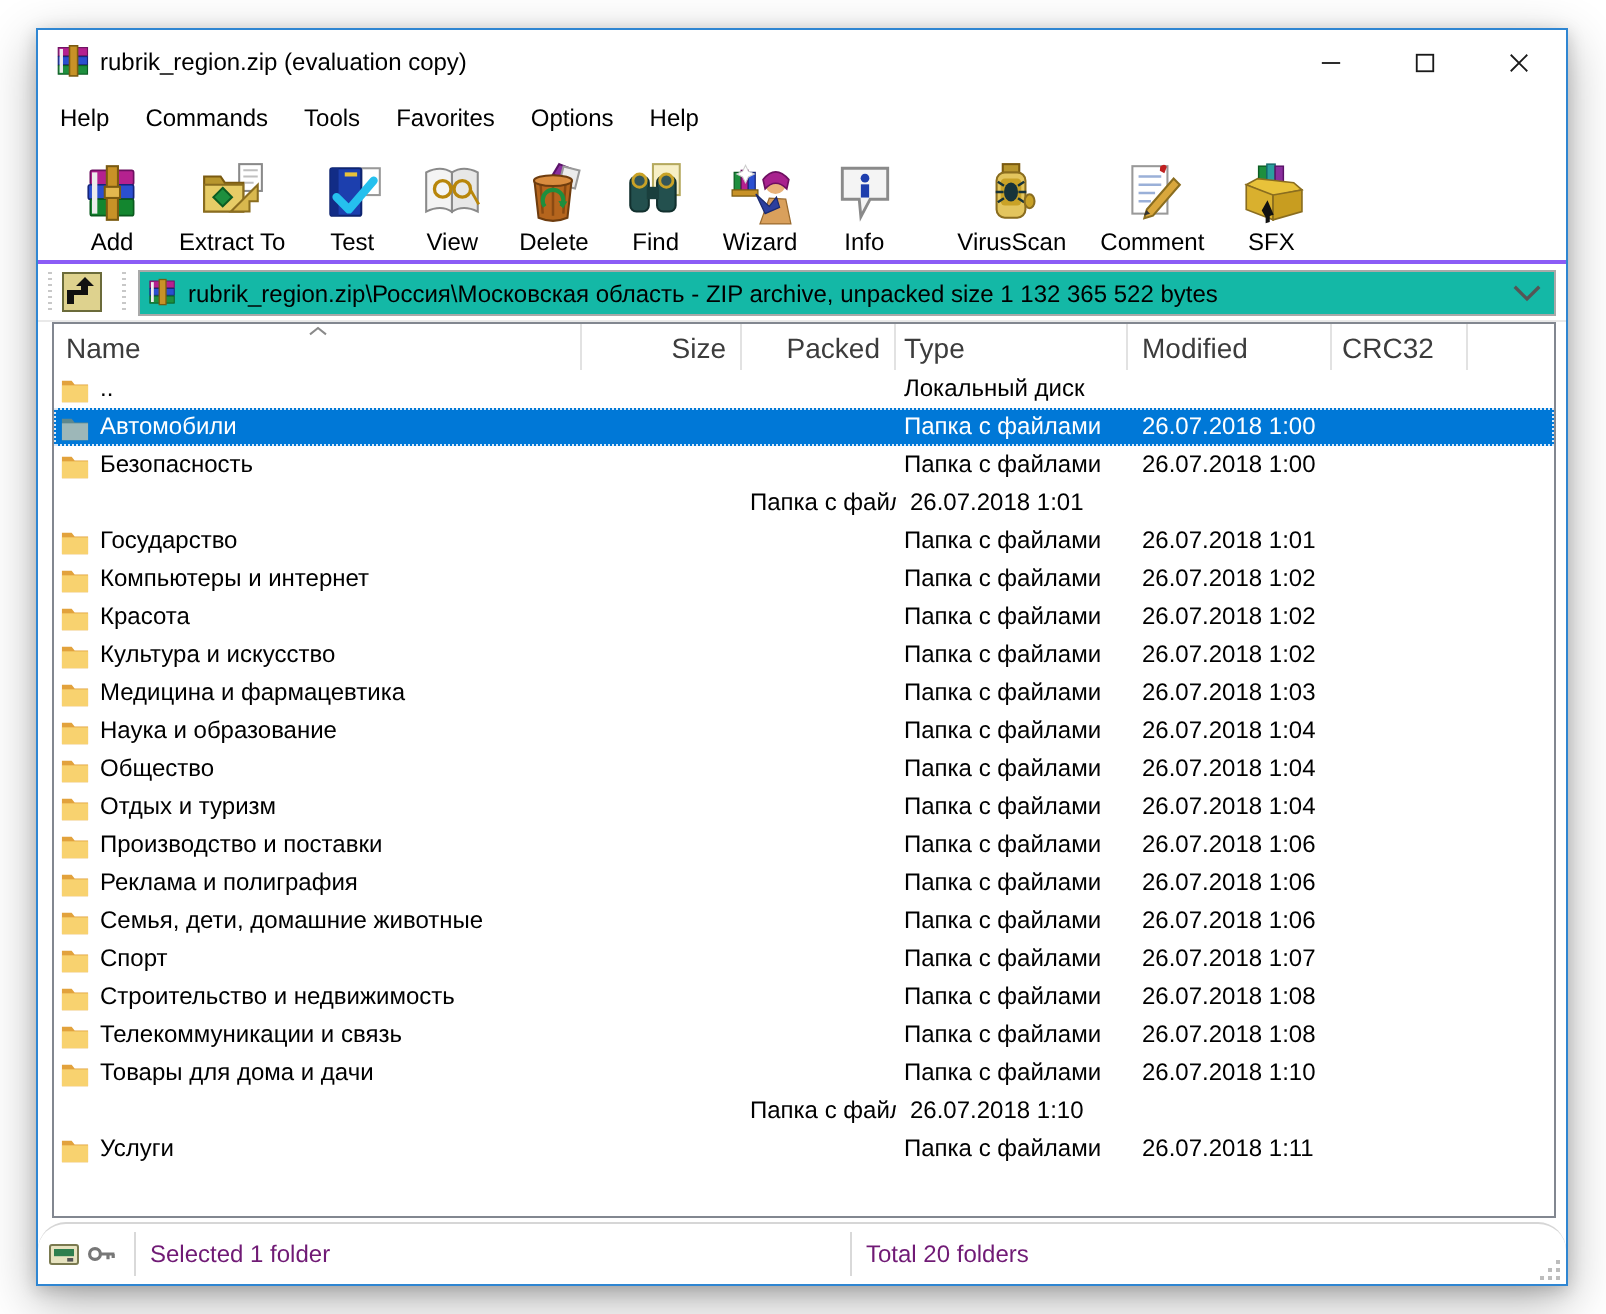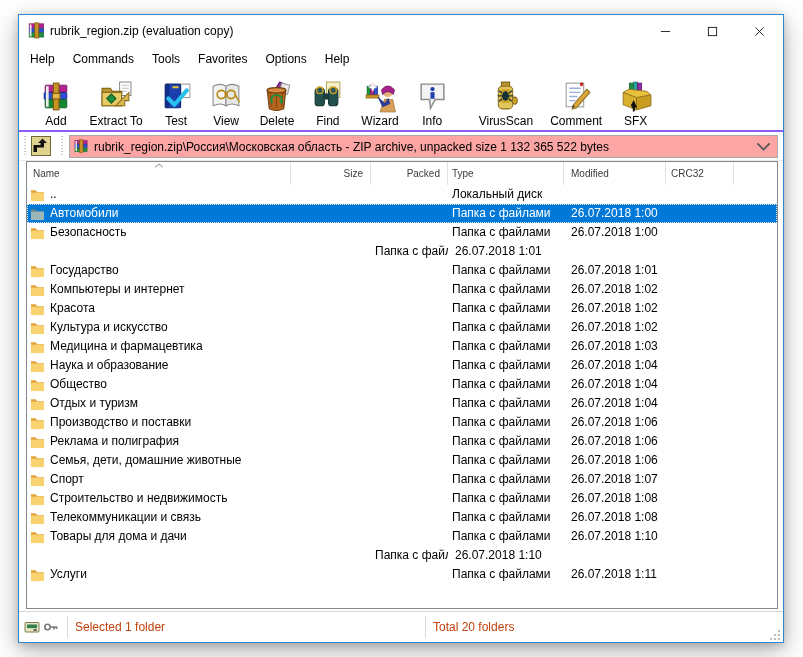--- a/index.html
+++ b/index.html
@@ -38,29 +38,29 @@
   .tb-label { margin-top:1px; white-space:nowrap; }
   .tb-sep { width:1px; background:#dadada; margin:3px 6px; }
 
   
   .addressbar { position:absolute; left:0; top:117px; right:0; height:29px; box-sizing:border-box; border-bottom:1px solid #e9e9e9; }
   .addr-grip { position:absolute; top:4px; width:2px; height:21px; background-image:repeating-linear-gradient(to bottom,#c8c8c8 0 1px, transparent 1px 3px); }
   .addr-grip.g1 { left:5px; }
   .addr-grip.g2 { left:42px; }
   .up-btn { position:absolute; left:11px; top:3px; width:22px; height:22px; padding:0; border:0; background:transparent; }
   .up-btn svg { width:22px; height:22px; }
-  .combo { position:absolute; left:50px; top:3px; width:709px; height:23px; box-sizing:border-box; border:1px solid #a9a9a9; background:#fca5a5; display:flex; align-items:center; gap:5px; padding:0 6px 0 4px; font-size:12px; }
+  .combo { position:absolute; left:50px; top:3px; width:709px; height:23px; box-sizing:border-box; border:1px solid #a9a9a9; background:#14b8a6; display:flex; align-items:center; gap:5px; padding:0 6px 0 4px; font-size:12px; }
   .combo .icon svg { width:15px; height:15px; }
   .combo-text { flex:1; white-space:nowrap; overflow:hidden; }
   .combo-chevron svg { width:11px; height:7px; }
 
   
   .listpanel { position:absolute; left:7px; top:146px; width:752px; height:448px; box-sizing:border-box; border:1px solid #828790; background:#fff; overflow:hidden; }
   .grid { display:grid; grid-template-columns:264px 80px 77px 116px 102px 68px minmax(0,1fr); }
-  .header { position:relative; height:23px; font-size:10px; color:#3c3c3c; }
+  .header { position:relative; height:23px; font-size:14px; color:#3c3c3c; }
   .hcell { box-sizing:border-box; border-right:1px solid #e2e2e2; display:flex; align-items:center; padding:0 6px; overflow:hidden; white-space:nowrap; }
   .hcell.right { justify-content:flex-end; padding-right:7px; }
   .hcell.c3 { padding-left:4px; }
   .hcell.c4 { padding-left:7px; }
   .hcell.c5 { padding-left:5px; }
   .hcell.filler { border-right:none; }
   .sort-caret { position:absolute; left:127px; top:1px; }
   .sort-caret svg { width:10px; height:5px; }
 
   .listbody { font-size:12px; color:#000; }
@@ -70,21 +70,21 @@
   .cell.right { text-align:right; padding-right:7px; }
   .cell.type { padding-left:4px; }
   .cell.modified { padding-left:7px; }
   .cell.crc { padding-left:5px; }
   .folder-ic svg { width:15px; height:14px; }
   .row.selected { background:var(--accent,#0078d7); color:#fff; outline:1px dotted rgba(255,255,255,.85); outline-offset:-1px; }
   .row.selected .f-front { fill:#9db7b8; }
   .row.selected .f-back { fill:#5d878d; }
 
   
-  .statusbar { position:absolute; left:0; top:596px; right:0; height:31px; border-top:1px solid #d6d6d6; font-size:12px; color:#c2410c; }
+  .statusbar { position:absolute; left:0; top:596px; right:0; height:31px; border-top:1px solid #d6d6d6; font-size:12px; color:#701a75;border-radius:14px; }
   .sb-icons { position:absolute; left:0; top:4px; width:49px; height:22px; box-sizing:border-box; display:flex; align-items:center; gap:3px; padding-left:5px; border-right:1px solid #d9d9d9; }
   .sb-icons .icon svg { width:16px; height:16px; }
   .sb-main { position:absolute; left:49px; top:4px; width:358px; height:22px; line-height:22px; box-sizing:border-box; padding-left:7px; border-right:1px solid #d9d9d9; overflow:hidden; white-space:nowrap; }
   .sb-right { position:absolute; left:407px; top:4px; right:18px; height:22px; line-height:22px; box-sizing:border-box; padding-left:7px; overflow:hidden; white-space:nowrap; }
   .resize-grip { position:absolute; right:2px; bottom:2px; width:13px; height:13px; }
 </style>
 </head>
 <body>
 
 <div class="window">

